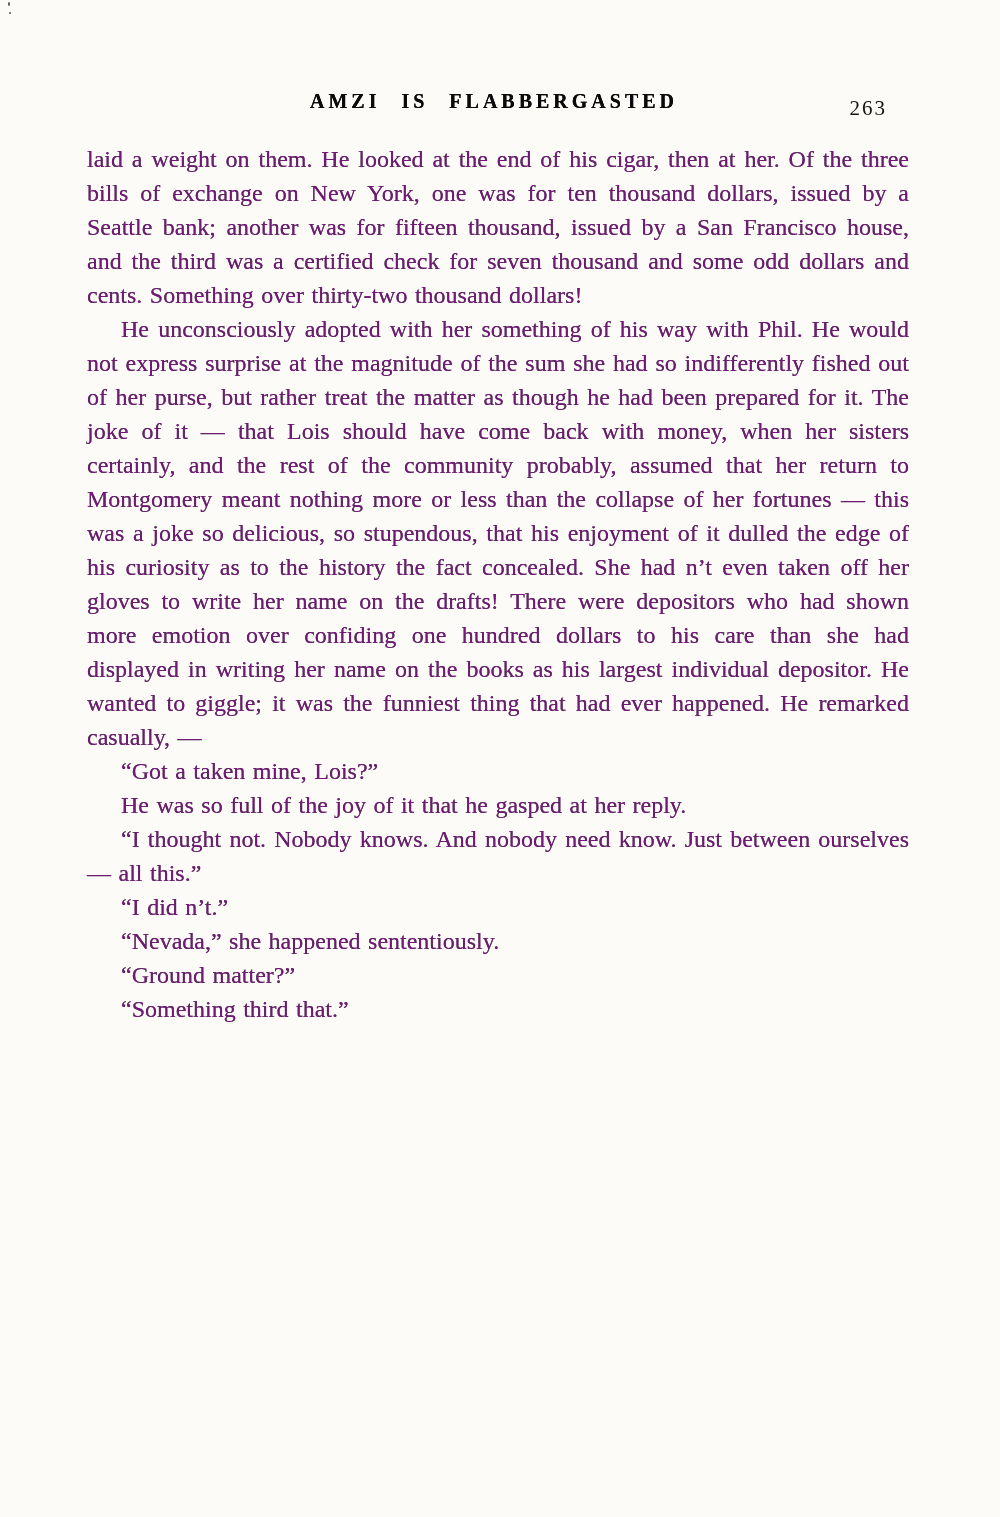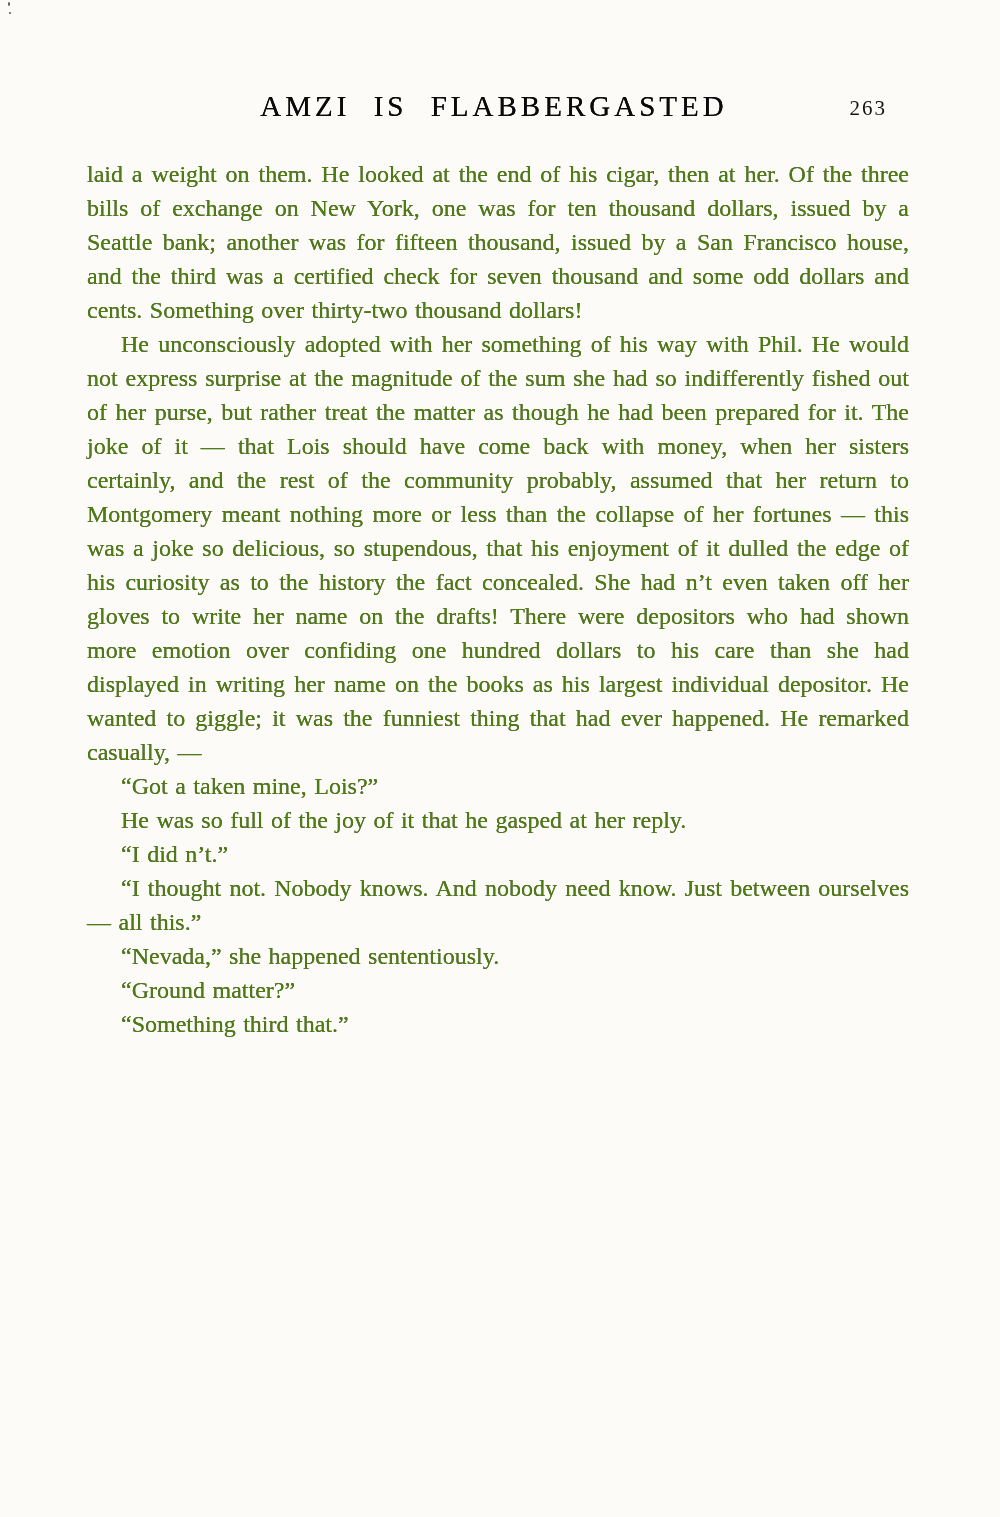--- a/index.html
+++ b/index.html
@@ -22,46 +22,46 @@
     top: 90px;
     left: 87px;
     width: 822px;
     height: 40px;
   }
   .running-title {
     position: absolute;
     left: 0;
     right: 8px;
     text-align: center;
-    font-size: 29px;
-    font-weight: normal;
+    font-size: 20px;
+    font-weight: bold;
     letter-spacing: 4px;
     word-spacing: 12px;
     color: #0a0a0a;
     text-shadow: 0 0 0.5px #0a0a0a;
   }
   .page-number {
     position: absolute;
     right: 22px;
     top: 6px;
     font-size: 21px;
     letter-spacing: 2px;
     color: #141414;
     margin-left: 20px;
   }
   .body-text {
     position: absolute;
-    top: 157px;
+    top: 142px;
     left: 87px;
     width: 822px;
     font-size: 24px;
     line-height: 34px;
     text-align: justify;
     word-spacing: 1.5px;
-    color: #4d7c0f;
+    color: #701a75;
     text-shadow: 0 0 0.4px rgba(10,10,10,0.7);
   }
   .body-text p {
     margin: 0;
     padding: 0;
   }
   .body-text p.indent {
     text-indent: 34px;
   }
   
@@ -84,20 +84,20 @@
   <div class="running-header">
     <div class="running-title">AMZI IS FLABBERGASTED</div>
     <div class="page-number">263</div>
   </div>
 
   <div class="body-text">
     <p>laid a weight on them.  He looked at the end of his cigar, then at her.  Of the three bills of exchange on New York, one was for ten thousand dollars, issued by a Seattle bank; another was for fifteen thousand, issued by a San Francisco house, and the third was a certified check for seven thousand and some odd dollars and cents.  Something over thirty-two thousand dollars!</p>
     <p class="indent">He unconsciously adopted with her something of his way with Phil.  He would not express surprise at the magnitude of the sum she had so indifferently fished out of her purse, but rather treat the matter as though he had been prepared for it.  The joke of it — that Lois should have come back with money, when her sisters certainly, and the rest of the community probably, assumed that her return to Montgomery meant nothing more or less than the collapse of her fortunes — this was a joke so delicious, so stupendous, that his enjoyment of it dulled the edge of his curiosity as to the history the fact concealed.  She had n’t even taken off her gloves to write her name on the drafts!  There were depositors who had shown more emotion over confiding one hundred dollars to his care than she had displayed in writing her name on the books as his largest individual depositor.  He wanted to giggle; it was the funniest thing that had ever happened.  He remarked casually, —</p>
     <p class="indent">“Got a taken mine, Lois?”</p>
     <p class="indent">He was so full of the joy of it that he gasped at her reply.</p>
+    <p class="indent">“I thought not.  Nobody knows.  And nobody need know.  Just between ourselves — all this.”</p>
     <p class="indent">“I did n’t.”</p>
-    <p class="indent">“I thought not.  Nobody knows.  And nobody need know.  Just between ourselves — all this.”</p>
     <p class="indent">“Nevada,” she happened sententiously.</p>
     <p class="indent">“Ground matter?”</p>
     <p class="indent">“Something third that.”</p>
   </div>
 
 </div>
 
 </body></html>

